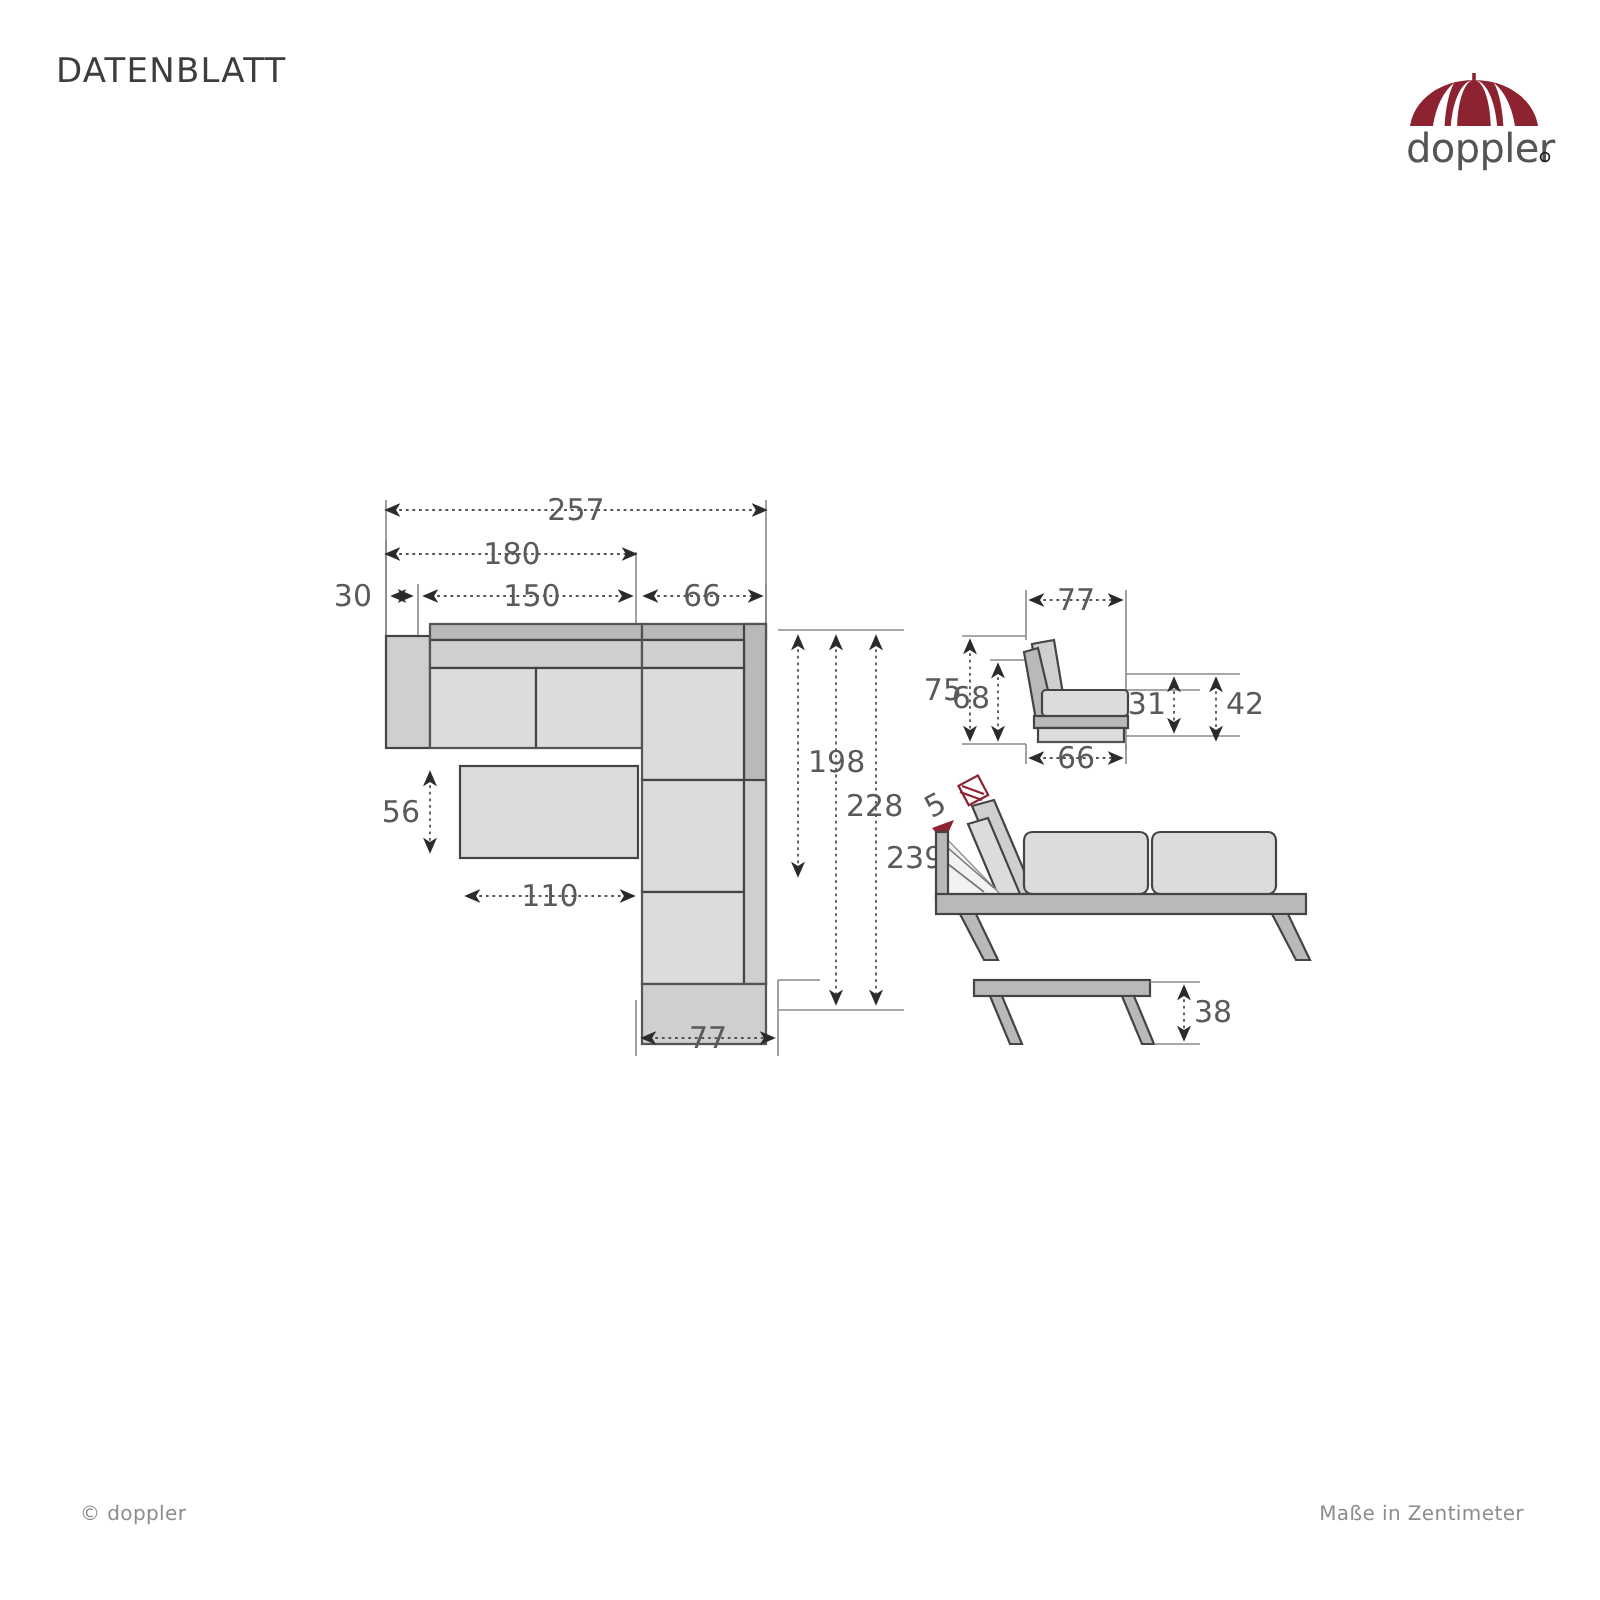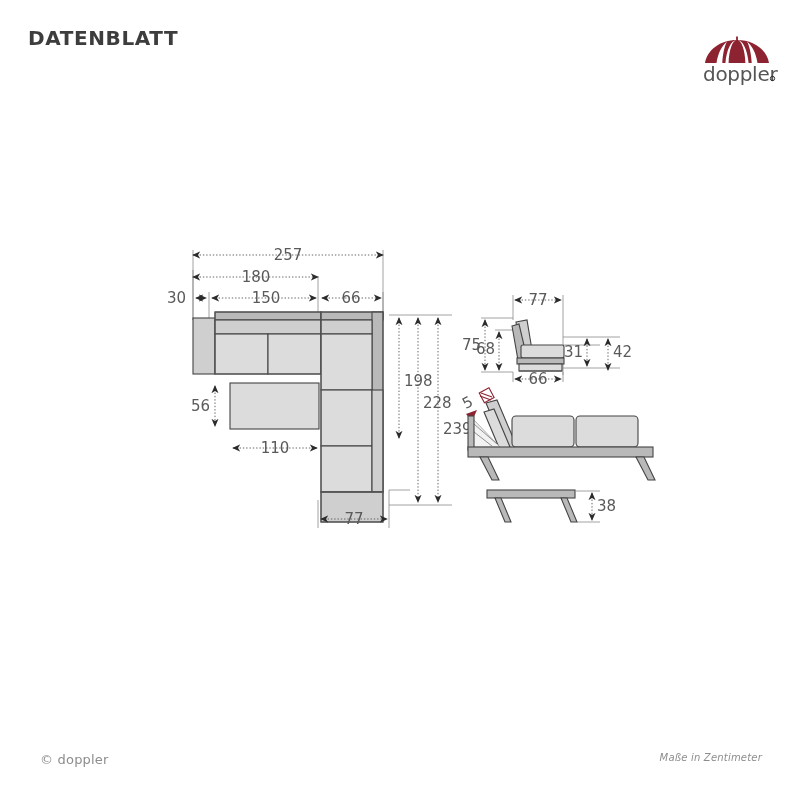--- a/index.html
+++ b/index.html
@@ -18,48 +18,47 @@
   #sheet {
     position: absolute;
     inset: 0;
     width: 800px;
     height: 800px;
   }
   .page-title {
     position: absolute;
     left: 28px;
     top: 26px;
-    font-size: 20px;
-    font-weight: bold;
+    font-size: 17px;
+    font-weight: normal;
     letter-spacing: 0.6px;
     color: #3d3d3d;
     font-family: "DejaVu Sans", "Liberation Sans", sans-serif;
     text-align: right;
   }
   .brand-logo {
     position: absolute;
     right: 20px;
     top: 32px;
     width: 86px;
     height: 56px;
   }
   .footer-left {
     position: absolute;
     left: 40px;
     top: 752px;
-    font-size: 13px;
+    font-size: 10px;
     color: #8d8d8d;
     letter-spacing: 0.2px;
   }
   .footer-right {
     position: absolute;
     right: 38px;
     top: 752px;
     font-size: 10px;
-    font-style: italic;
     color: #8d8d8d;
     letter-spacing: 0.2px;
   }
   svg text {
     font-family: "DejaVu Sans", "Liberation Sans", sans-serif;
     fill: #555555;
   }
   .dimtext {
     font-size: 15px;
     fill: #5a5a5a;

